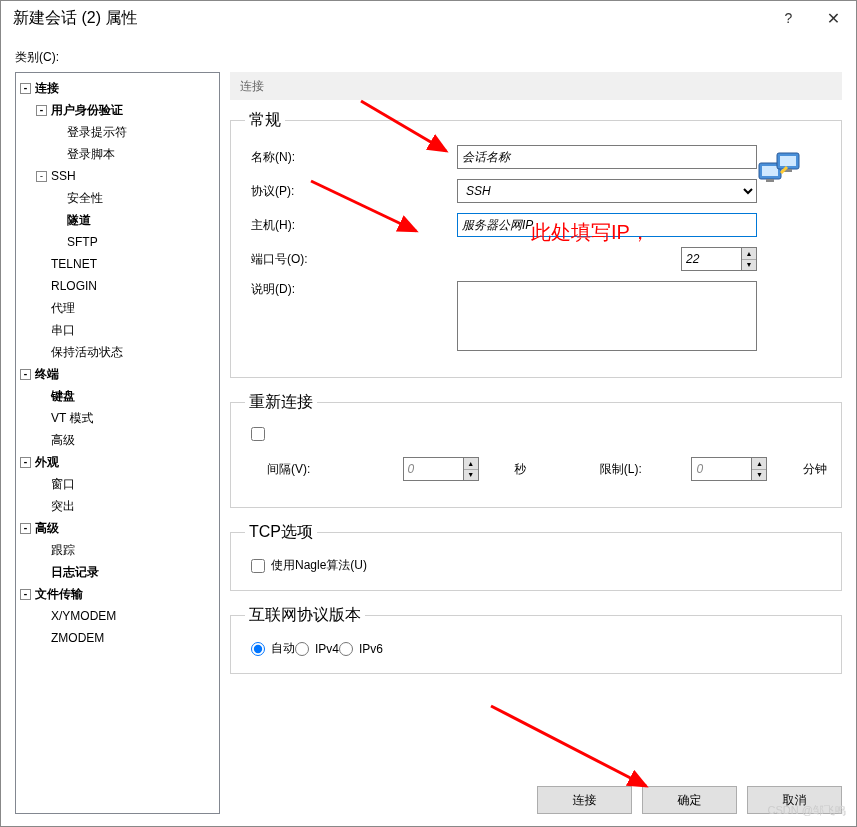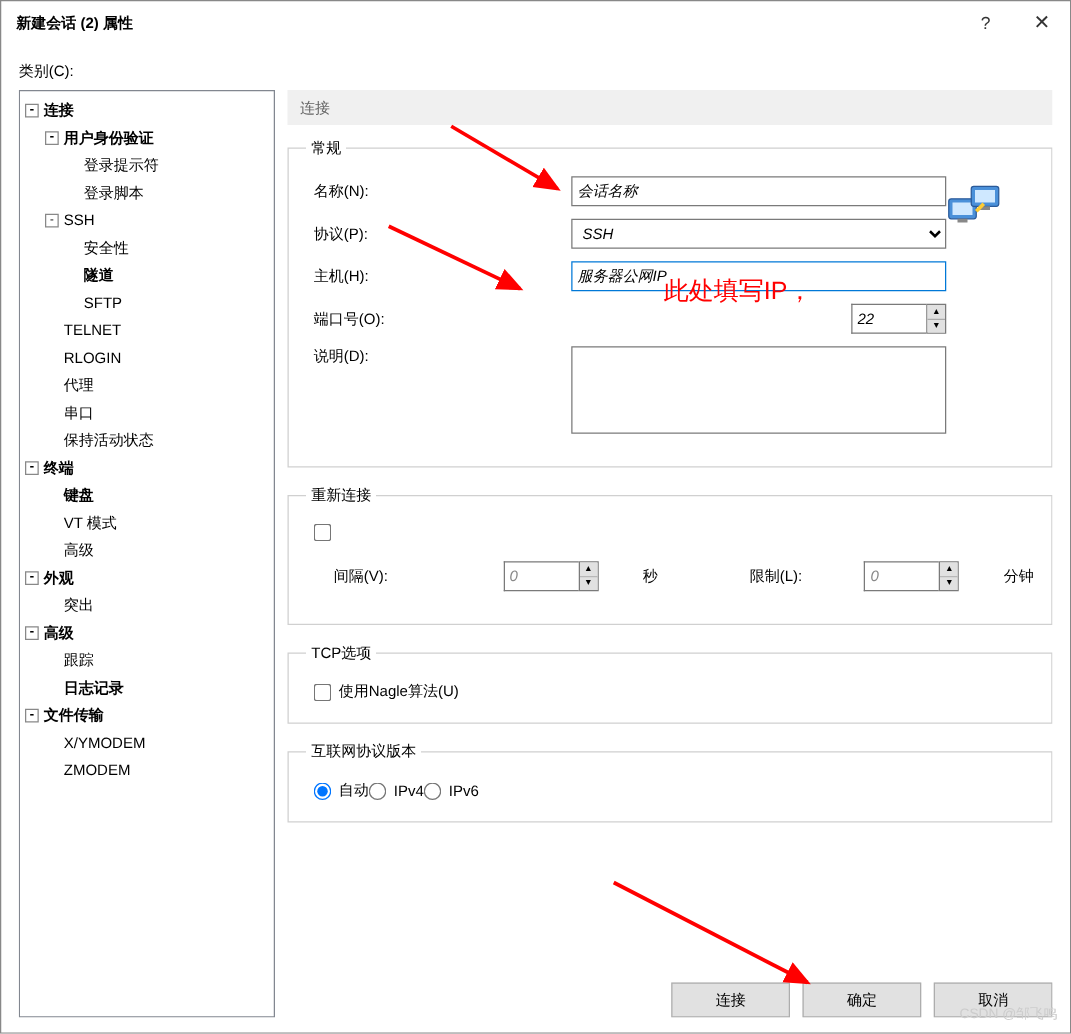--- a/index.html
+++ b/index.html
@@ -1,37 +1,37 @@
 <!DOCTYPE html>
 <html><head>
 <meta charset="utf-8">
 <style>
 * { box-sizing: border-box; margin: 0; padding: 0; }
 body { font-family: "Microsoft YaHei", "Segoe UI", sans-serif; font-size: 12px; background: #fff; color: #000; }
 .window { width: 857px; height: 827px; border: 1px solid #888; display: flex; flex-direction: column; position: relative; }
 .titlebar { height: 34px; display: flex; align-items: center; padding-left: 12px; }
-.titlebar-title { flex: 1; font-size: 12px; font-weight: bold; }
+.titlebar-title { flex: 1; font-size: 16px; }
 .titlebar-btns { display: flex; height: 100%; }
 .titlebar-btn { width: 45px; display: flex; align-items: center; justify-content: center; font-size: 14px; color: #333; }
 .titlebar-btn.close { font-size: 16px; }
 .body-area { flex: 1; display: flex; flex-direction: column; padding: 14px 14px 12px 14px; }
 .category-label { margin-bottom: 6px; }
 .main-row { display: flex; flex: 1; gap: 10px; overflow: hidden; }
 .tree-panel { width: 205px; border: 1px solid #828790; background: #fff; overflow: auto; padding: 4px 2px; }
 .tree ul { list-style: none; padding-left: 16px; }
 .tree > ul { padding-left: 2px; }
 .tree li { line-height: 22px; white-space: nowrap; }
 .tree .node { display: flex; align-items: center; gap: 4px; cursor: default; }
 .toggle { width: 11px; height: 11px; border: 1px solid #888; display: inline-flex; align-items: center; justify-content: center; font-size: 9px; line-height: 9px; font-family: monospace; }
 .dotted { width: 11px; display: inline-block; }
 .bold { font-weight: 700; }
 .right-panel { flex: 1; display: flex; flex-direction: column; }
 .banner { background: #f0f0f0; height: 28px; display: flex; align-items: center; padding-left: 10px; color: #666; margin-bottom: 10px; }
 fieldset { border: 1px solid #d0d0d0; margin-bottom: 14px; padding: 14px 14px 16px 14px; position: relative; }
-legend { padding: 0 4px; font-size: 12px; }
+legend { padding: 0 4px; font-size: 16px; }
 .form-row { display: flex; align-items: center; margin-bottom: 10px; justify-content: space-between; }
 .form-row label { width: 130px; padding-left: 6px; }
 .form-row label.indent { padding-left: 22px; }
 input[type=text], select, textarea { border: 1px solid #7a7a7a; font-family: inherit; font-size: 12px; padding: 3px 4px; background: #fff; height: 24px; font-style: italic; }
 input.wide { width: 300px; }
 select.wide { width: 300px; }
 input.host { width: 300px; border: 1px solid #0078d7; }
 .spinner { display: flex; height: 24px; }
 .spinner input { width: 60px; border-right: none; }
 .spinner .spin-btns { width: 16px; display: flex; flex-direction: column; border: 1px solid #7a7a7a; }
@@ -181,20 +181,26 @@
           </li>
           <li>
               <div class="node bold">
                 <span class="toggle">-</span>
                 <span>外观</span>
               </div>
             <ul>
               <li>
                   <div class="node">
                     <span class="dotted"></span>
+                    <span>窗口</span>
+                  </div>
+                </li>
+              <li>
+                  <div class="node">
+                    <span class="dotted"></span>
                     <span>突出</span>
                   </div>
                 </li>
             </ul>
           </li>
           <li>
               <div class="node bold">
                 <span class="toggle">-</span>
                 <span>高级</span>
               </div>

